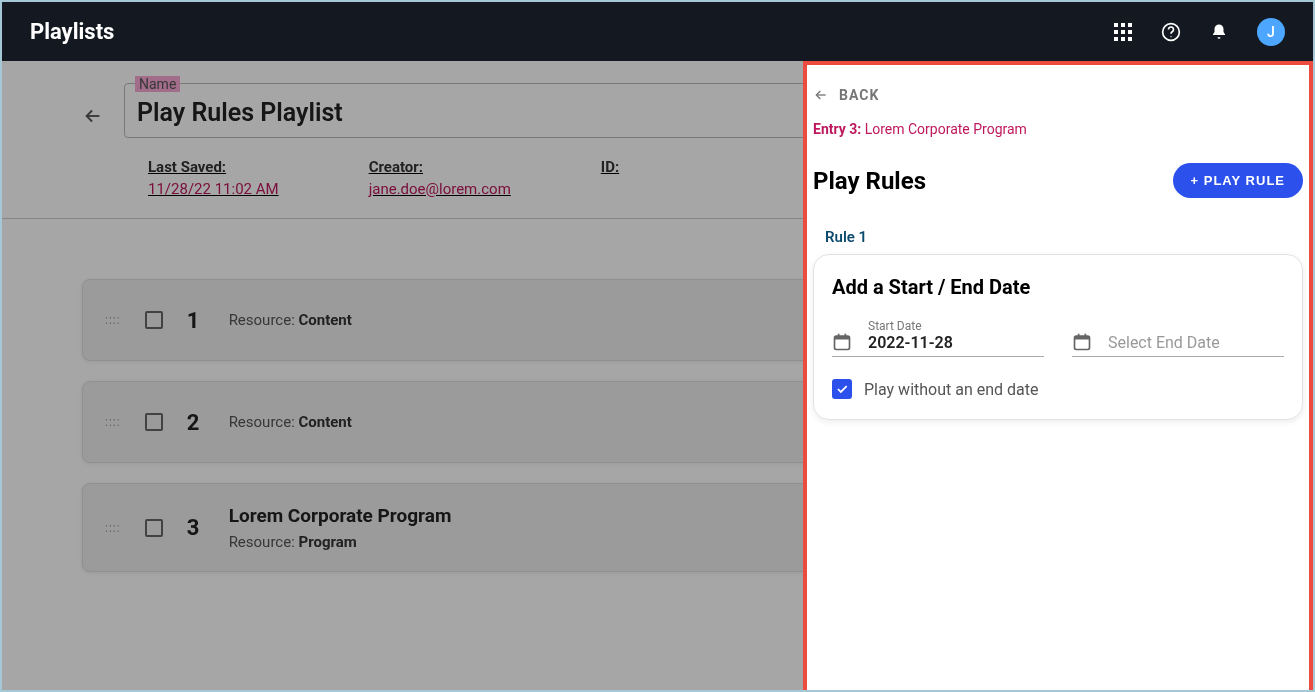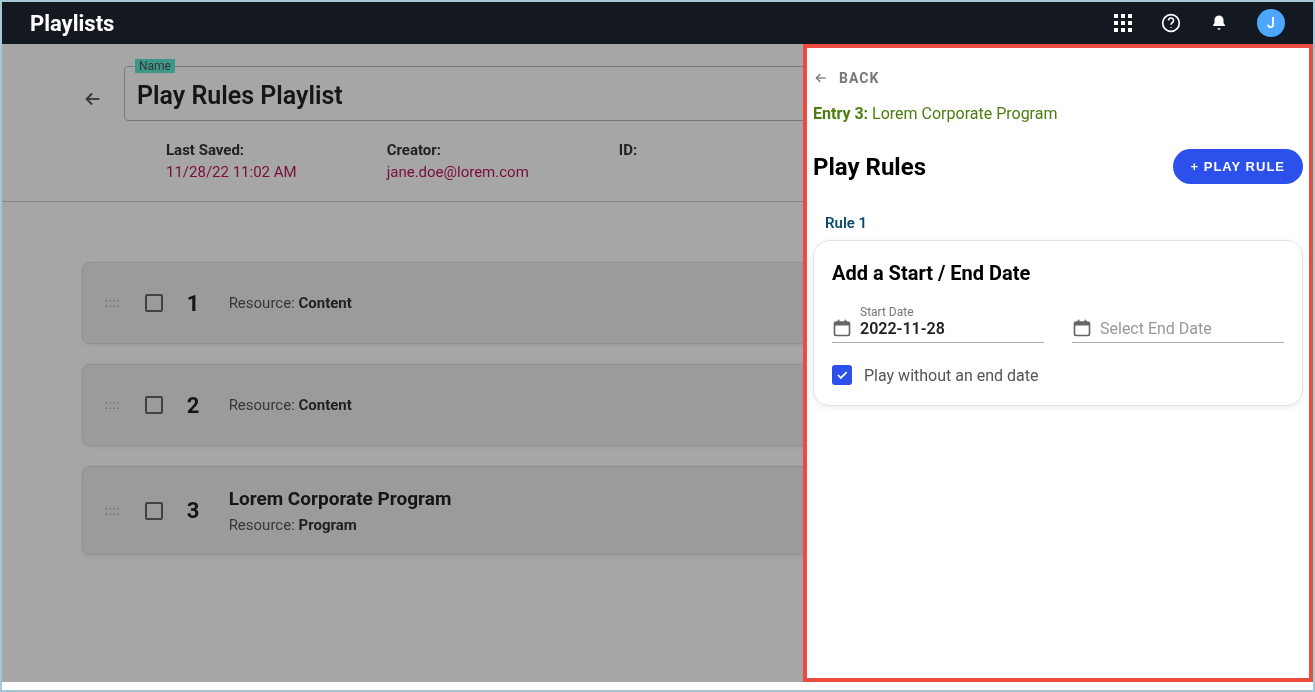--- a/index.html
+++ b/index.html
@@ -1,39 +1,39 @@
 <!DOCTYPE html>
 <html><head>
 <meta charset="utf-8">
 <style>
 * { box-sizing: border-box; margin: 0; padding: 0; }
 html, body { width: 1315px; height: 692px; font-family: -apple-system, BlinkMacSystemFont, "Segoe UI", Roboto, Arial, sans-serif; background: #fff; overflow:hidden; }
 body { border: 2px solid #a6c8d6; position: relative; }
 
-.topbar { height: 42px; background: #141820; color: #fff; display:flex; align-items:center; padding: 0 28px; justify-content: space-between; }
+.topbar { height: 59px; background: #141820; color: #fff; display:flex; align-items:center; padding: 0 28px; justify-content: space-between; }
 .topbar .title { font-size: 22px; font-weight: 700; }
 .topbar .right { display:flex; align-items:center; gap: 28px; }
 .topbar .icon { width:20px; height:20px; display:flex; align-items:center; justify-content:center; cursor:pointer; color:#fff; }
 .avatar { width:28px; height:28px; border-radius:50%; background:#4da6ff; color:#fff; display:flex; align-items:center; justify-content:center; font-weight:600; font-size:14px; }
 
 .grid-icon { display:grid; grid-template-columns: repeat(3,4px); grid-template-rows: repeat(3,4px); gap:3px; }
 .grid-icon span { width:4px; height:4px; background:#fff; }
 
 .content { position: relative; height: calc(100% - 50px); }
 .dim { position:absolute; inset:0; background: rgba(0,0,0,0.35); z-index:5; }
 
 .main { position:absolute; inset:0; padding: 22px 80px 20px 80px; }
 .backrow { display:flex; align-items:flex-start; gap: 20px; }
 .arrow-back { margin-top: 22px; color:#555; cursor:pointer; }
 
 .name-field { flex:1; position:relative; border:1px solid #bbb; border-radius:4px; padding: 14px 12px 10px 12px; }
-.name-field .lab { position:absolute; top:-8px; left:10px; background:#5eead4; padding:0 4px; font-size:12px; color:#555; }
+.name-field .lab { position:absolute; top:-8px; left:10px; background:#f9a8d4; padding:0 4px; font-size:14px; color:#555; }
 .name-field .val { font-size:25px; font-weight:600; color:#222; }
 
-.meta { display:flex; gap:90px; margin: 20px 0 20px 84px; }
+.meta { display:flex; gap:90px; margin: 20px 0 20px 66px; text-decoration: underline; }
 .meta .col .lab { font-weight:700; color:#333; font-size:15px; margin-bottom:4px; }
 .meta .col .v { color:#be185d; font-size:15px; }
 
 .divider { height:1px; background:#ccc; margin: 0 -80px 0 -80px; }
 
 .actions { display:flex; justify-content:flex-end; gap:28px; padding: 18px 0; margin-right:0; }
 .action { display:flex; align-items:center; gap:8px; color:#888; font-weight:700; letter-spacing:1px; font-size:14px; cursor:pointer; }
 
 .entries { margin-top: 6px; }
 .entry { background:#eeeeee; border:1px solid #ddd; border-radius:8px; padding: 20px 22px; margin-bottom:20px; display:flex; align-items:center; gap:24px; box-shadow: 0 1px 4px rgba(0,0,0,0.08); }
@@ -44,31 +44,31 @@
 .entry .info .t { font-size:19px; font-weight:700; color:#222; margin-bottom:6px; }
 .entry .info .r { font-size:15px; color:#555; }
 .entry .info .r b { color:#333; }
 .entry .rules .t2 { font-weight:700; font-size:15px; color:#222; margin-bottom:4px; }
 .entry .rules .r2 { font-size:15px; color:#333; }
 .entry .rules .r2 b { font-weight:700; }
 
 
 .panel { position:absolute; top:0; right:0; bottom:0; width:510px; background:#fff; border:4px solid #ec4c40; z-index:10; padding: 22px 6px; overflow-y:auto; }
 .panel .backlink { display:flex; align-items:center; gap:10px; color:#777; font-weight:700; letter-spacing:1px; font-size:14px; cursor:pointer; margin-bottom:18px; }
-.panel .entrylabel { font-size:16px; color:#4d7c0f; margin-bottom:26px; }
+.panel .entrylabel { font-size:14px; color:#be185d; margin-bottom:26px; }
 .panel .entrylabel b { font-weight:700; }
 .panel .hrow { display:flex; align-items:center; justify-content:space-between; margin-bottom:30px; }
 .panel .hrow h2 { font-size:24px; font-weight:700; }
 .btn-blue { background:#2b50ec; color:#fff; border:none; border-radius:22px; padding:10px 18px; font-weight:700; letter-spacing:1px; font-size:13px; cursor:pointer; }
 
 .rule-label { color:#0c4a6e; font-size:15px; font-weight:600; margin: 0 0 8px 12px; }
 .rule-card { border:1px solid #e2e2e2; border-radius:16px; padding:20px 18px; box-shadow:0 2px 6px rgba(0,0,0,0.08); }
 .rule-card h3 { font-size:20px; font-weight:700; margin-bottom:20px; }
 .date-row { display:flex; gap:28px; margin-bottom:22px; }
-.date-col { flex:1; display:flex; align-items:flex-end; gap:8px; border-bottom:1px solid #aaa; padding-bottom:4px; }
+.date-col { flex:1; display:flex; align-items:flex-end; gap:16px; border-bottom:1px solid #aaa; padding-bottom:4px; }
 .date-col .stack { flex:1; }
 .date-col .dl { font-size:12px; color:#777; }
 .date-col .dv { font-size:16px; font-weight:600; color:#222; }
 .date-col .ph { font-size:16px; color:#999; }
 .cal-ic { color:#666; }
 
 .chkrow { display:flex; align-items:center; gap:12px; color:#555; font-size:16px; }
 .chkblue { width:20px; height:20px; border-radius:3px; background:#2b50ec; display:flex; align-items:center; justify-content:center; color:#fff; }
 
 svg { display:block; }

